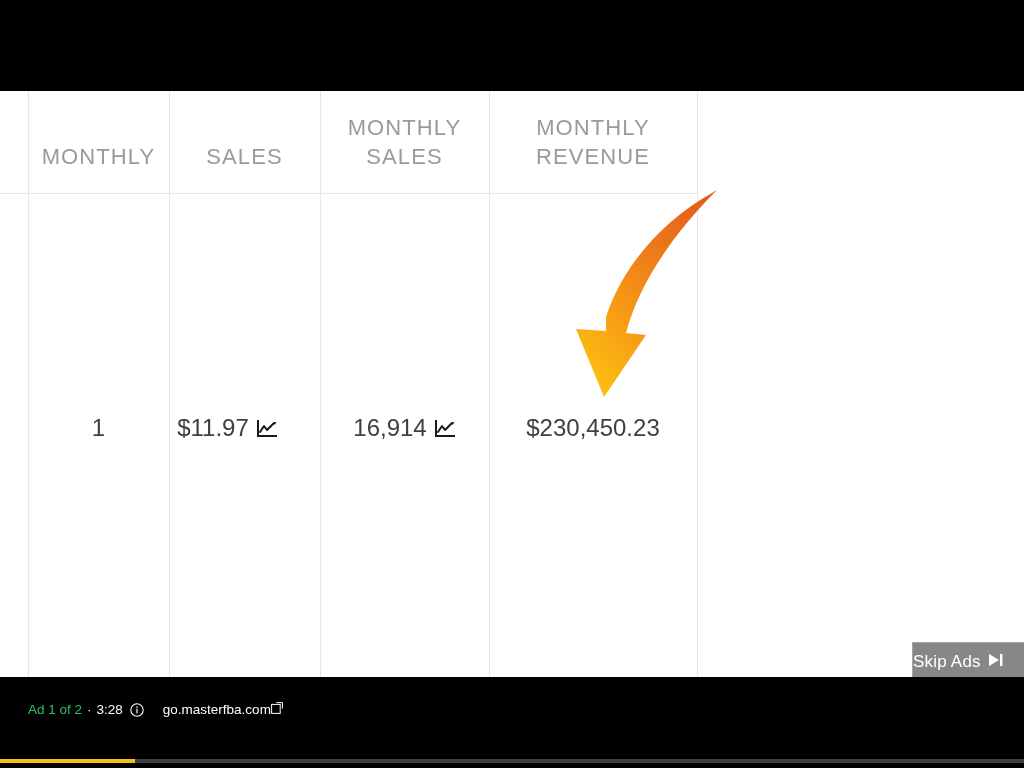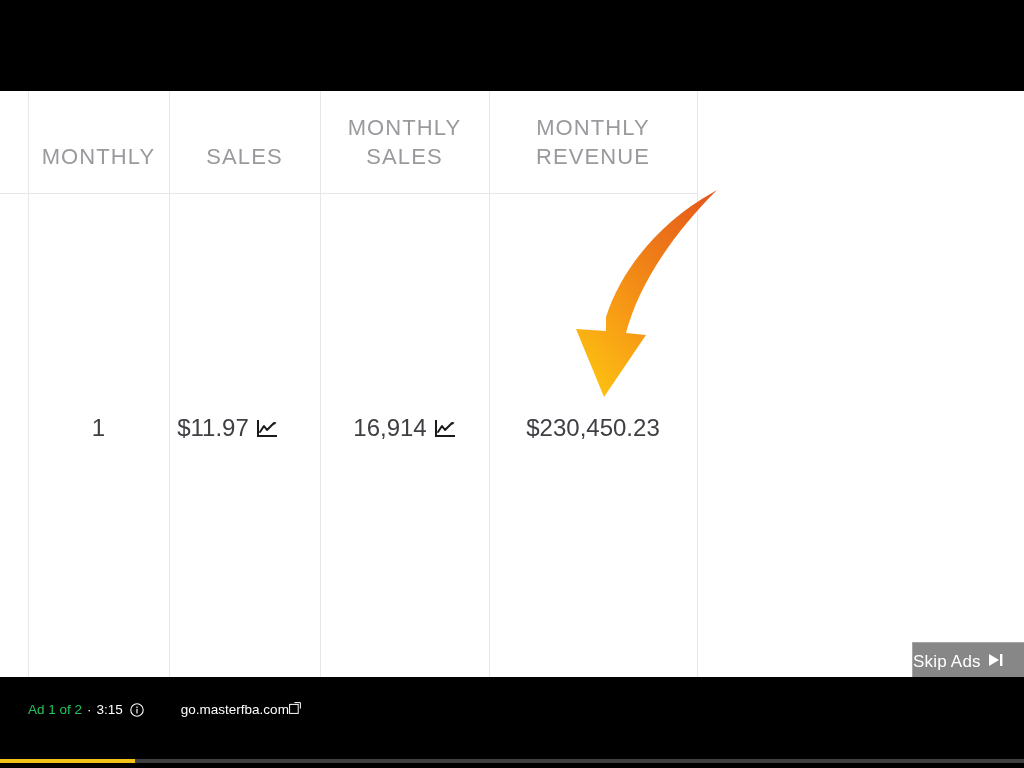--- a/index.html
+++ b/index.html
@@ -103,21 +103,21 @@
     display:flex; align-items:center;
     color:#fff;
     font-size:13.5px;
     white-space:nowrap;
   }
   #ad-counter { color:#22c55e; }
   #ad-dot { margin:0 5px; color:#fff; }
   #ad-time { color:#fff; }
   #ad-info-icon { margin-left:7px; display:inline-flex; }
   #ad-visit-link {
-    margin-left:37px;
+    margin-left:19px;
     color:#fff;
     display:inline-flex;
     align-items:center;
     cursor:pointer;
   }
   #progress-track {
     position:absolute;
     left:0; bottom:5px;
     width:1024px; height:4px;
     background:#3f3f3f;
@@ -218,21 +218,21 @@
           <rect x="12" y="1" width="2.4" height="12" fill="#ffffff"></rect>
         </svg>
     </span>
   </div>
 
   <div id="controls-bar">
 
     <div id="ad-status-row">
       <span id="ad-counter">Ad 1 of 2</span>
       <span id="ad-dot">·</span>
-      <span id="ad-time">3:15</span>
+      <span id="ad-time">3:28</span>
       <span id="ad-info-icon">
         <svg width="14" height="14" viewBox="0 0 14 14">
             <circle cx="7" cy="7" r="6.2" stroke="#ffffff" stroke-width="1.1" fill="none"></circle>
             <rect x="6.4" y="5.8" width="1.2" height="4.6" fill="#ffffff"></rect>
             <rect x="6.4" y="3.4" width="1.2" height="1.5" fill="#ffffff"></rect>
           </svg>
       </span>
       <span id="ad-visit-link">
         <span>go.masterfba.com</span>
         <span>

